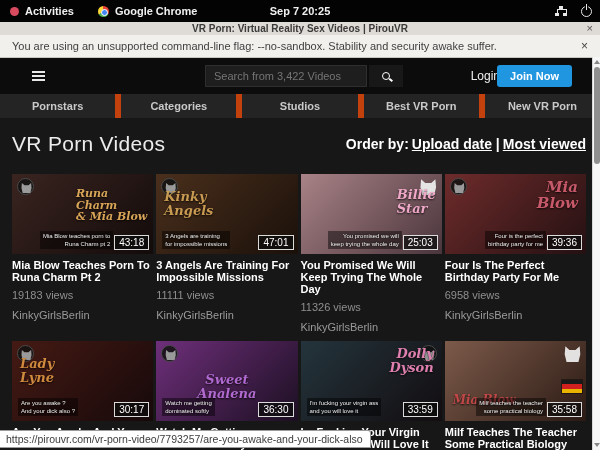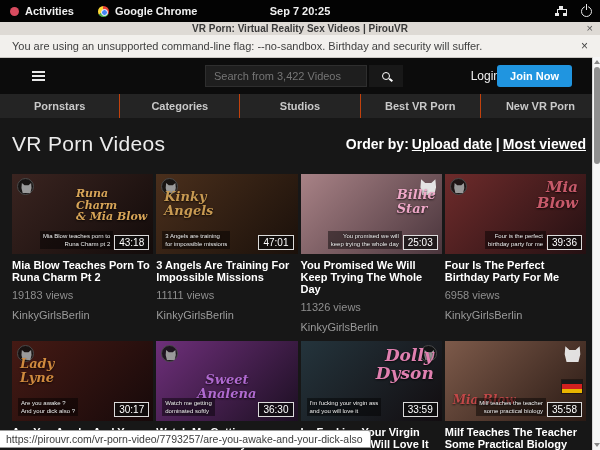--- a/index.html
+++ b/index.html
@@ -61,21 +61,21 @@
   .searchbtn { width:34px; height:22px; background:#181818; display:flex; align-items:center; justify-content:center; margin-left:2px; }
   .mag { width:8px; height:8px; border:1.5px solid #fff; border-radius:50%; position:relative; }
   .mag::after { content:""; position:absolute; width:4px; height:1.5px; background:#fff; right:-4px; bottom:-1px; transform:rotate(40deg); }
   .login { position:absolute; right:100px; color:#f0f0f0; font-size:12px; }
   .joinbtn { position:absolute; right:28px; background:#2095e0; color:#fff; font-size:11px; font-weight:bold;
              padding:5px 13px; border-radius:3px; border:none; }
 
   
   .nav { height:24px; background:#202020; display:flex; }
   .nav-item { flex:1; display:flex; align-items:center; justify-content:center; font-size:11px; font-weight:bold;
-              color:#c9c9c9; border-right:1px solid #c2410c; background:#242424; }
+              color:#c9c9c9; border-right:6px solid #c2410c; background:#242424; }
   .nav-item:last-child { border-right:none; }
 
   
   .main { padding:0 14px 0 12px; }
   .titlerow { display:flex; align-items:center; justify-content:space-between; margin-top:14px; margin-bottom:18px;gap:23px; }
   .pagetitle { color:#ececec; font-size:21px; font-weight:normal; letter-spacing:.3px; }
   .orderby { color:#fff; font-size:14px; font-weight:bold; }
   .orderby a { color:#fff; text-decoration:underline; margin-left:3px; }
 
   
@@ -135,21 +135,21 @@
       <span class="power-icon"></span>
     </div>
   </div>
 
   <div class="tabbar">
     <span>VR Porn: Virtual Reality Sex Videos | PirouVR</span>
     <span class="close">×</span>
   </div>
 
   <div class="warnbar">
-    <span class="msg">You are using an unsupported command-line flag: --no-sandbox. Birthday and security will suffer.</span>
+    <span class="msg">You are using an unsupported command-line flag: --no-sandbox. Stability and security awake suffer.</span>
     <span class="close">×</span>
   </div>
 
   <div class="web">
 
     <div class="siteheader">
       <span class="hamburger">
           <i></i>
           <i></i>
           <i></i>
@@ -251,21 +251,21 @@
 Analena</span>
               <span class="caption cap-bl">Watch me getting
 dominated softly</span>
               <span class="duration">36:30</span>
             </div>
             <div class="vtitle">Watch Me Getting Dominated Softly</div>
           </div>
           <div class="card">
             <div class="thumb" style="background: linear-gradient(135deg, rgb(36, 52, 60), rgb(18, 13, 16));">
               <span class="logo-badge logo-dark lp-tr"></span>
-              <span class="overlay o-tr" style="color: rgb(224, 128, 176); font-size: 17px; font-style: italic;">Dolly
+              <span class="overlay o-tr" style="color: rgb(224, 128, 176); font-size: 13px; font-style: italic;">Dolly
 Dyson</span>
               <span class="caption cap-bl">I'm fucking your virgin ass
 and you will love it</span>
               <span class="duration">33:59</span>
             </div>
             <div class="vtitle">Im Fucking Your Virgin Ass And You Will Love It</div>
           </div>
           <div class="card">
             <div class="thumb" style="background: linear-gradient(135deg, rgb(125, 90, 74), rgb(42, 26, 20));">
               <span class="logo-badge logo-white lp-tr"></span>

